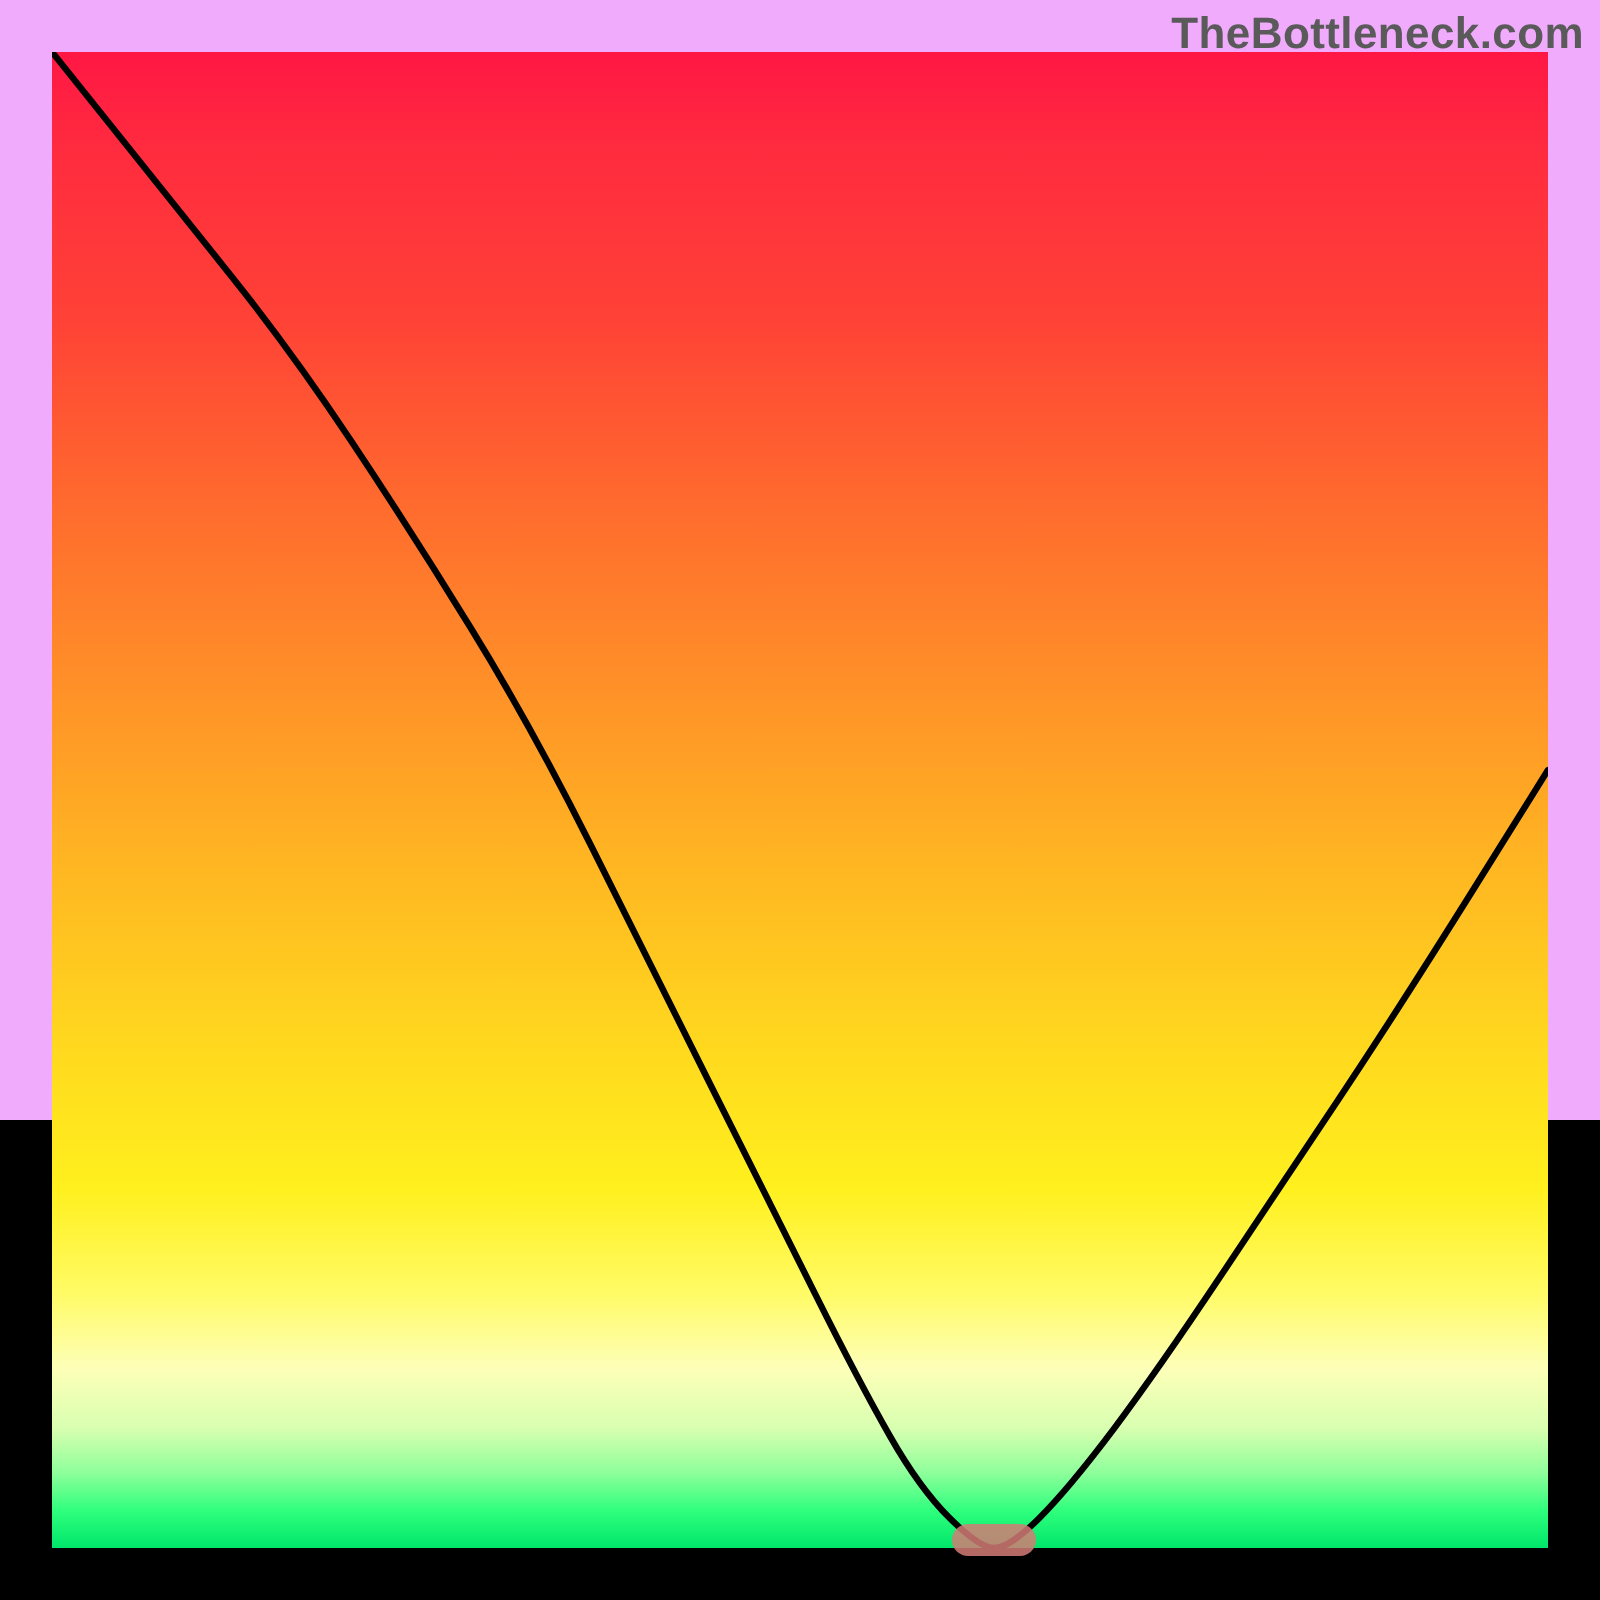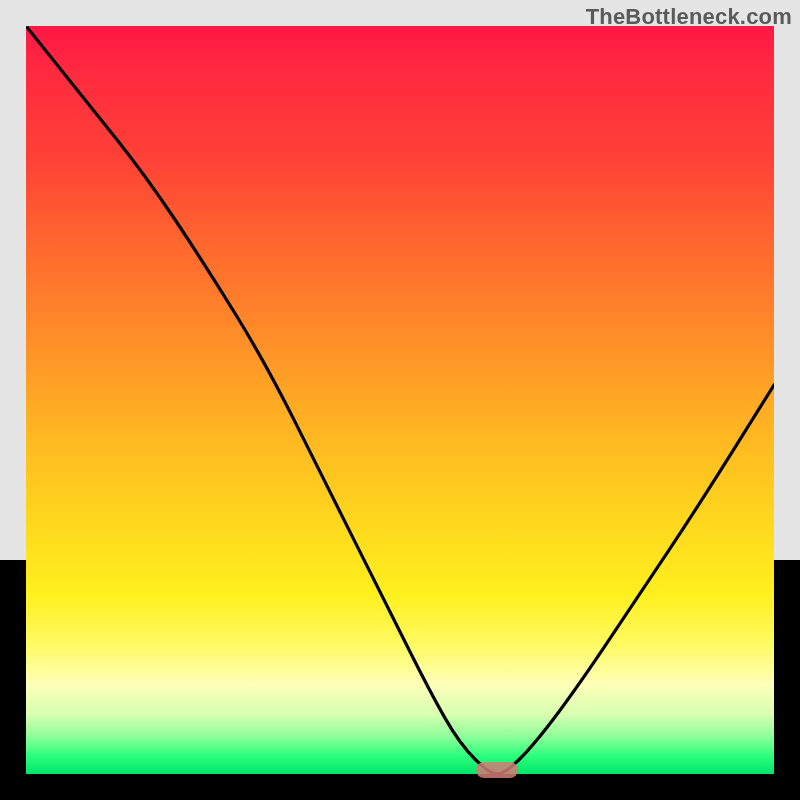--- a/index.html
+++ b/index.html
@@ -10,21 +10,21 @@
     background: #000;
     overflow: hidden;
     font-family: Arial, Helvetica, sans-serif;
   }
   .frame {
     position: absolute;
     left: 0;
     top: 0;
     width: 800px;
     height: 560px;
-    background: #e5e5e5;
+    background: #f0abfc;
   }
   .plot-area {
     position: absolute;
     left: 26px;
     top: 26px;
     width: 748px;
     height: 748px;
     
     background: linear-gradient(to bottom,
       #ff1744 0%,

